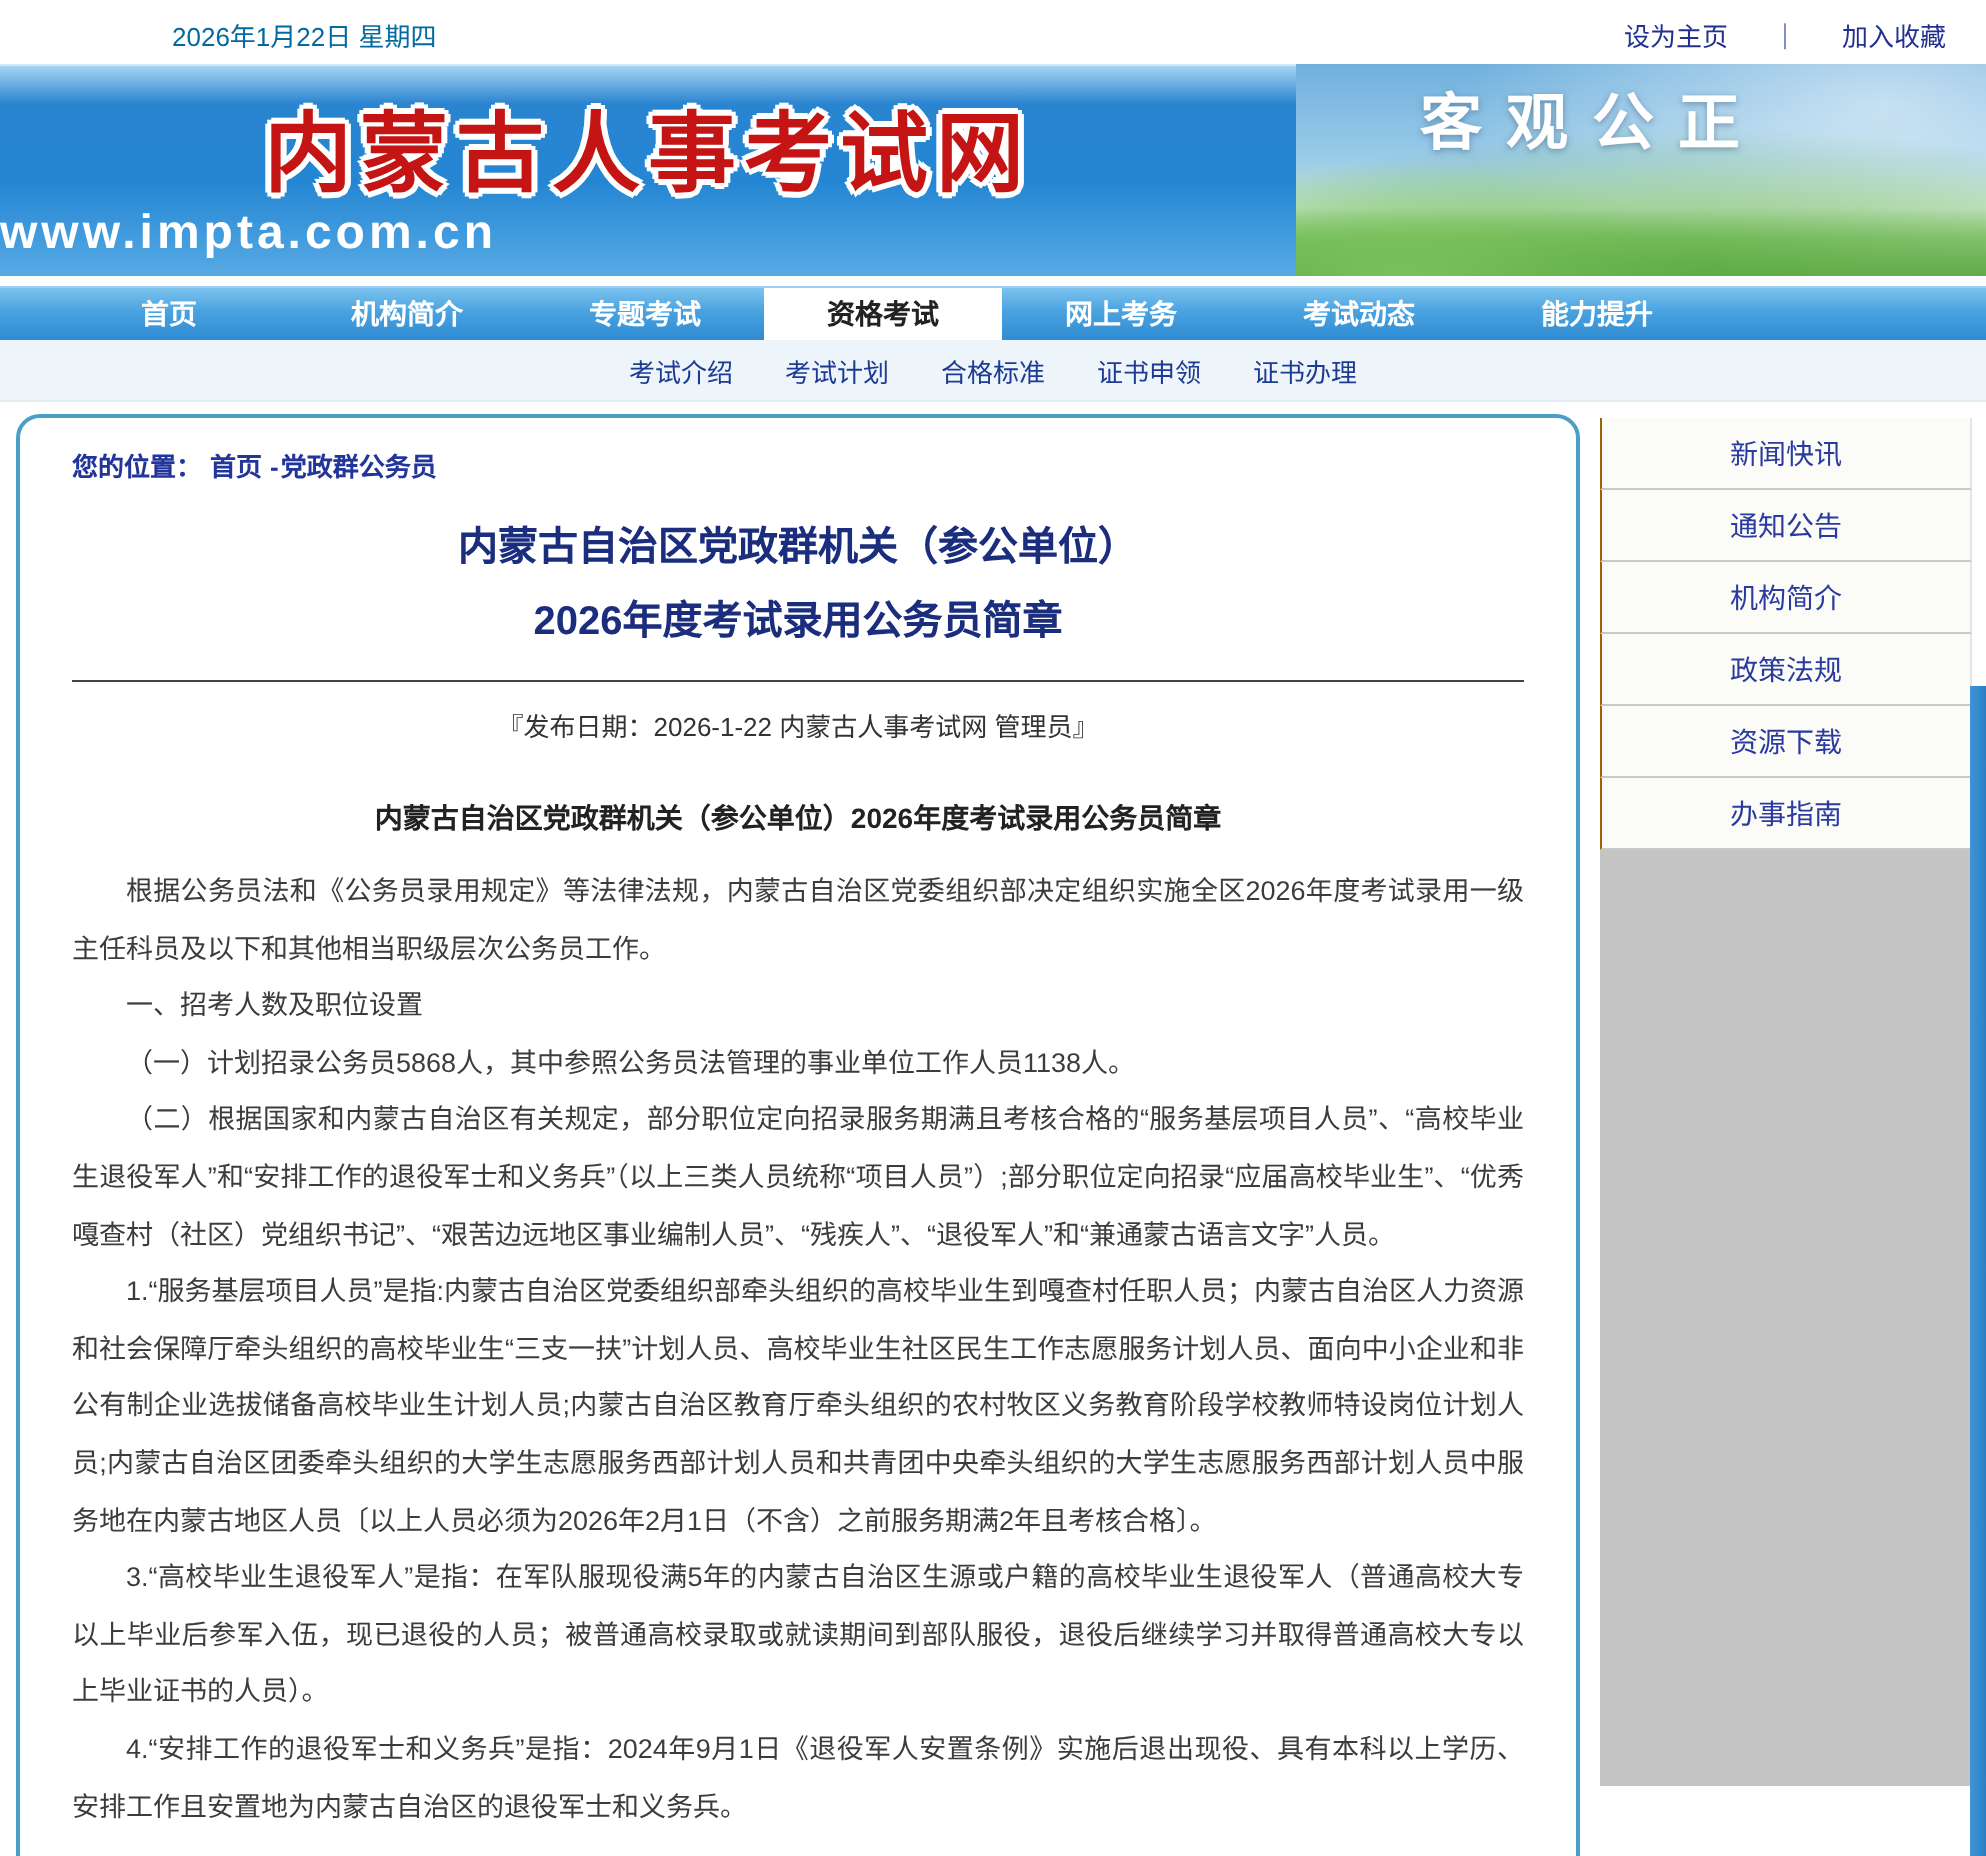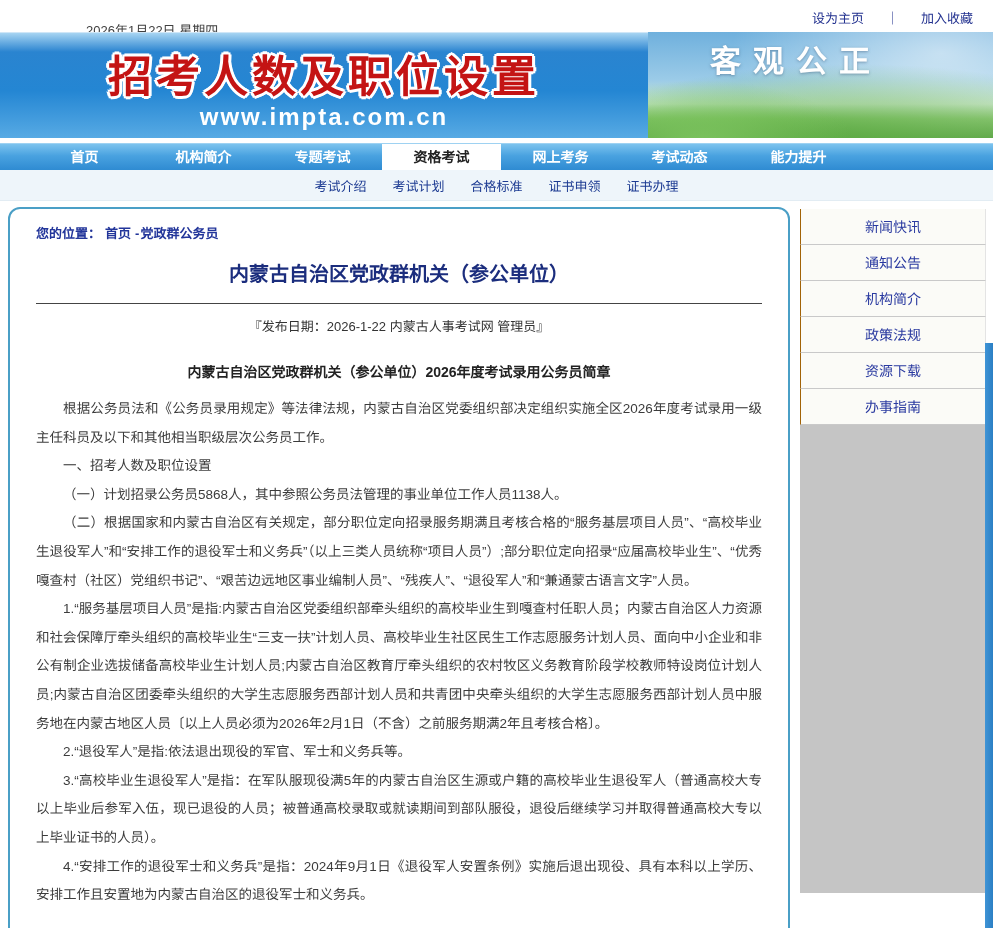--- a/index.html
+++ b/index.html
@@ -1,36 +1,36 @@
 <!DOCTYPE html>
 <html lang="zh-CN"><head>
 <meta charset="utf-8">
 <style>
   * { margin:0; padding:0; box-sizing:border-box; }
   html,body { width:993px; height:928px; overflow:hidden; background:#ffffff;
               font-family:"Liberation Sans","DejaVu Sans",sans-serif; }
 
   
   .topbar { position:relative; height:32px; background:#ffffff; }
-  .topbar .date { position:absolute; left:86px; top:20px; color:#404040; font-size:13px; }
+  .topbar .date { position:absolute; left:86px; top:8px; color:#0369a1; font-size:13px; }
   .toplinks { position:absolute; right:20px; top:8px; font-size:13px; color:#22318f;margin-left:36px; }
   .toplinks a { color:#22318f; text-decoration:none; cursor:pointer; }
   .toplinks .sep { margin:0 22px; color:#22318f; }
 
   
   .banner { position:relative; height:106px; display:flex; }
   .banner-left { position:relative; width:648px; height:100%;
     background:linear-gradient(180deg,#a6d4f2 0%,#2a84d0 18%,#2486d3 55%,#57aae4 100%);
     border-top:1px solid #cfe6f7; }
   .site-title { position:absolute; left:0; right:0; top:8px; text-align:center;
     font-size:44px; font-weight:bold; letter-spacing:4px; color:#c41414;
     font-family:"Liberation Serif","DejaVu Serif",serif;
     text-shadow:-2px -2px 0 #fff, 2px -2px 0 #fff, -2px 2px 0 #fff, 2px 2px 0 #fff,
                 -3px 0 0 #fff, 3px 0 0 #fff, 0 -3px 0 #fff, 0 3px 0 #fff; }
-  .site-url { position:absolute; left:0; right:0; top:70px; text-align:center;
+  .site-url { position:absolute; left:0; right:0; top:70px; text-align:left;
     font-size:24px; font-weight:bold; color:#ffffff; letter-spacing:2px; }
   .banner-right { position:relative; width:345px; height:100%; overflow:hidden;
     background:
       radial-gradient(ellipse 220px 90px at 15% 105%, rgba(126,197,96,.95) 0%, rgba(126,197,96,0) 70%),
       radial-gradient(ellipse 400px 120px at 60% 115%, rgba(96,175,70,.95) 0%, rgba(110,190,85,0) 75%),
       radial-gradient(ellipse 300px 160px at 85% 20%, rgba(255,255,255,.55) 0%, rgba(255,255,255,0) 70%),
       linear-gradient(180deg,#6fb0dd 0%,#9bcbe8 45%,#cde9d2 68%,#7cc060 82%,#4f9a3a 100%); }
   .slogan1, .slogan2 { position:absolute; color:#ffffff; font-weight:bold; font-size:31px;
     letter-spacing:12px; text-shadow:0 1px 3px rgba(60,90,120,.5); white-space:nowrap; }
   .slogan1 { left:62px; top:4px; }
@@ -90,21 +90,21 @@
 
 <div class="topbar">
   <span class="date">2026年1月22日 星期四</span>
   <div class="toplinks">
     <a>设为主页</a><span class="sep">｜</span><a>加入收藏</a>
   </div>
 </div>
 
 <div class="banner">
   <div class="banner-left">
-    <div class="site-title">招考人数及职位设置</div>
+    <div class="site-title">内蒙古人事考试网</div>
     <div class="site-url">www.impta.com.cn</div>
   </div>
   <div class="banner-right">
     <div class="slogan1">客观公正</div>
   </div>
 </div>
 
 <div class="navgap"></div>
 <nav class="mainnav" id="mainnav">
     <div class="nav-item">首页</div>
@@ -125,34 +125,34 @@
   </div>
 
 <div class="pagebody">
 
   <div class="content-box">
     <div class="breadcrumb">
       <span>您的位置：</span><a>首页</a><span>-</span><span class="cur">党政群公务员</span>
     </div>
 
     <div class="art-title">内蒙古自治区党政群机关（参公单位）</div>
+    <div class="art-title">2026年度考试录用公务员简章</div>
 
     <hr class="art-rule">
 
     <div class="publish">『发布日期：2026-1-22 内蒙古人事考试网 管理员』</div>
 
     <div class="subtitle">内蒙古自治区党政群机关（参公单位）2026年度考试录用公务员简章</div>
 
     <div id="paragraphs">
         <p class="para">根据公务员法和《公务员录用规定》等法律法规，内蒙古自治区党委组织部决定组织实施全区2026年度考试录用一级主任科员及以下和其他相当职级层次公务员工作。</p>
         <p class="para">一、招考人数及职位设置</p>
         <p class="para">（一）计划招录公务员5868人，其中参照公务员法管理的事业单位工作人员1138人。</p>
         <p class="para">（二）根据国家和内蒙古自治区有关规定，部分职位定向招录服务期满且考核合格的“服务基层项目人员”、“高校毕业生退役军人”和“安排工作的退役军士和义务兵”（以上三类人员统称“项目人员”）;部分职位定向招录“应届高校毕业生”、“优秀嘎查村（社区）党组织书记”、“艰苦边远地区事业编制人员”、“残疾人”、“退役军人”和“兼通蒙古语言文字”人员。</p>
         <p class="para">1.“服务基层项目人员”是指:内蒙古自治区党委组织部牵头组织的高校毕业生到嘎查村任职人员；内蒙古自治区人力资源和社会保障厅牵头组织的高校毕业生“三支一扶”计划人员、高校毕业生社区民生工作志愿服务计划人员、面向中小企业和非公有制企业选拔储备高校毕业生计划人员;内蒙古自治区教育厅牵头组织的农村牧区义务教育阶段学校教师特设岗位计划人员;内蒙古自治区团委牵头组织的大学生志愿服务西部计划人员和共青团中央牵头组织的大学生志愿服务西部计划人员中服务地在内蒙古地区人员〔以上人员必须为2026年2月1日（不含）之前服务期满2年且考核合格〕。</p>
-        <p class="para">2.“退役军人”是指:依法退出现役的军官、军士和义务兵等。</p>
         <p class="para">3.“高校毕业生退役军人”是指：在军队服现役满5年的内蒙古自治区生源或户籍的高校毕业生退役军人（普通高校大专以上毕业后参军入伍，现已退役的人员；被普通高校录取或就读期间到部队服役，退役后继续学习并取得普通高校大专以上毕业证书的人员）。</p>
         <p class="para">4.“安排工作的退役军士和义务兵”是指：2024年9月1日《退役军人安置条例》实施后退出现役、具有本科以上学历、安排工作且安置地为内蒙古自治区的退役军士和义务兵。</p>
       </div>
   </div>
 
   <aside class="sidebar">
     <div id="sidebar-items">
         <div class="side-item">新闻快讯</div>
         <div class="side-item">通知公告</div>
         <div class="side-item">机构简介</div>

